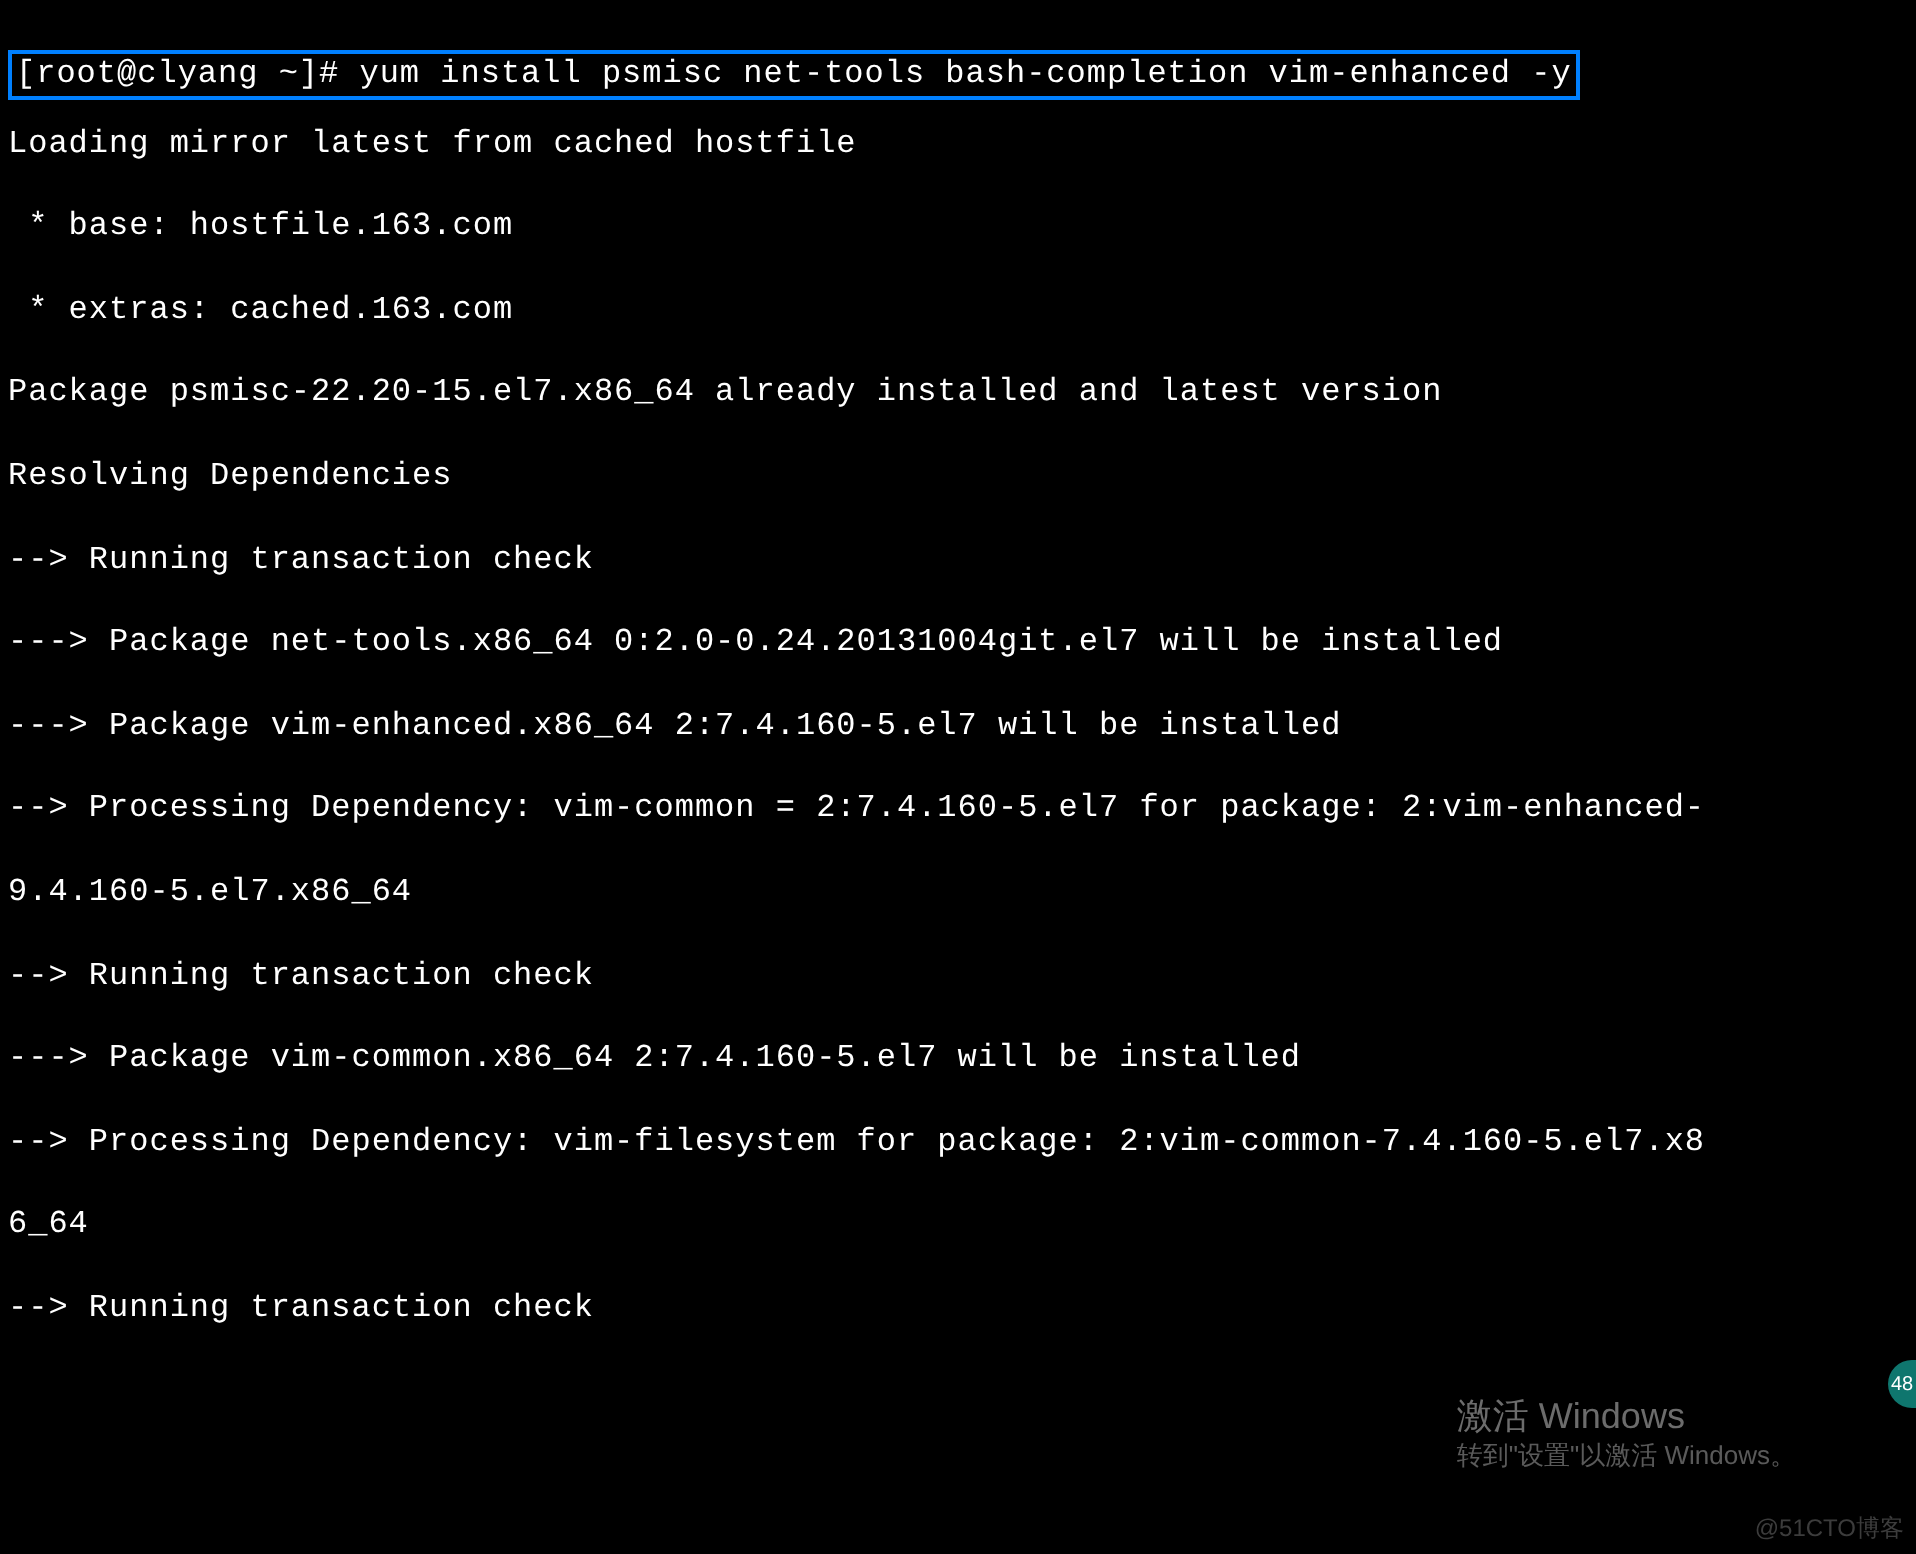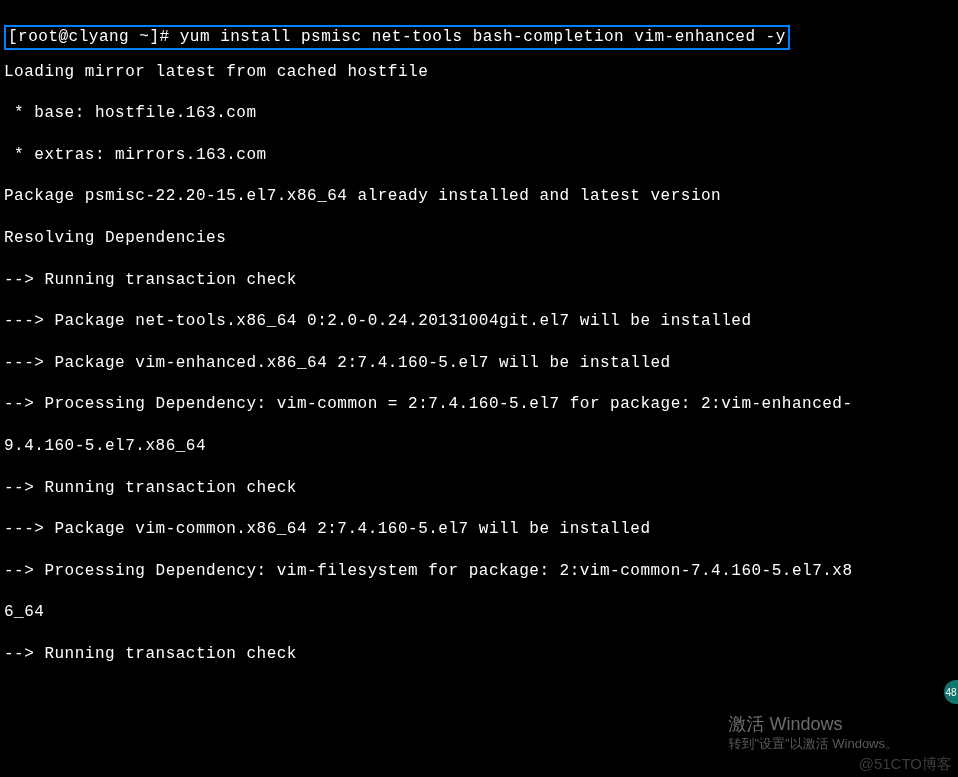--- a/index.html
+++ b/index.html
@@ -28,21 +28,21 @@
       display: inline-block;
       padding: 0 2px;
       margin-bottom: 12px;
     }
     .prompt-user {
       color: #fff;
     }
     .watermark {
       position: absolute;
       right: 60px;
-      bottom: 24px;
+      bottom: 40px;
       color: rgba(180,180,180,0.6);
       font-family: 'Microsoft YaHei', sans-serif;
       font-size: 18px;
       text-align: left;
       pointer-events: none;
     }
     .watermark-sub {
       font-size: 13px;
       color: rgba(180,180,180,0.5);
     }
@@ -59,32 +59,32 @@
       display: flex;
       align-items: center;
       justify-content: center;
       font-family: sans-serif;
     }
     .corner-text {
       position: absolute;
       right: 6px;
       bottom: 4px;
       color: rgba(150,150,150,0.4);
-      font-size: 15px;
+      font-size: 12px;
       font-family: sans-serif;
     }
   </style>
 </head>
 <body>
 
 <div class="terminal">
 <span class="prompt-box"><span class="prompt-user">[root@clyang ~]#</span><span> yum install psmisc net-tools bash-completion vim-enhanced -y</span></span>
 <div>Loading mirror latest from cached hostfile</div>
 <div> * base: hostfile.163.com</div>
-<div> * extras: mirrors.163.com</div>
+<div> * extras: cached.163.com</div>
 <div>Package psmisc-22.20-15.el7.x86_64 already installed and latest version</div>
 <div>Resolving Dependencies</div>
 <div>--&gt; Running transaction check</div>
 <div>---&gt; Package net-tools.x86_64 0:2.0-0.24.20131004git.el7 will be installed</div>
 <div>---&gt; Package vim-enhanced.x86_64 2:7.4.160-5.el7 will be installed</div>
 <div>--&gt; Processing Dependency: vim-common = 2:7.4.160-5.el7 for package: 2:vim-enhanced-</div>
 <div>9.4.160-5.el7.x86_64</div>
 <div>--&gt; Running transaction check</div>
 <div>---&gt; Package vim-common.x86_64 2:7.4.160-5.el7 will be installed</div>
 <div>--&gt; Processing Dependency: vim-filesystem for package: 2:vim-common-7.4.160-5.el7.x8</div>

